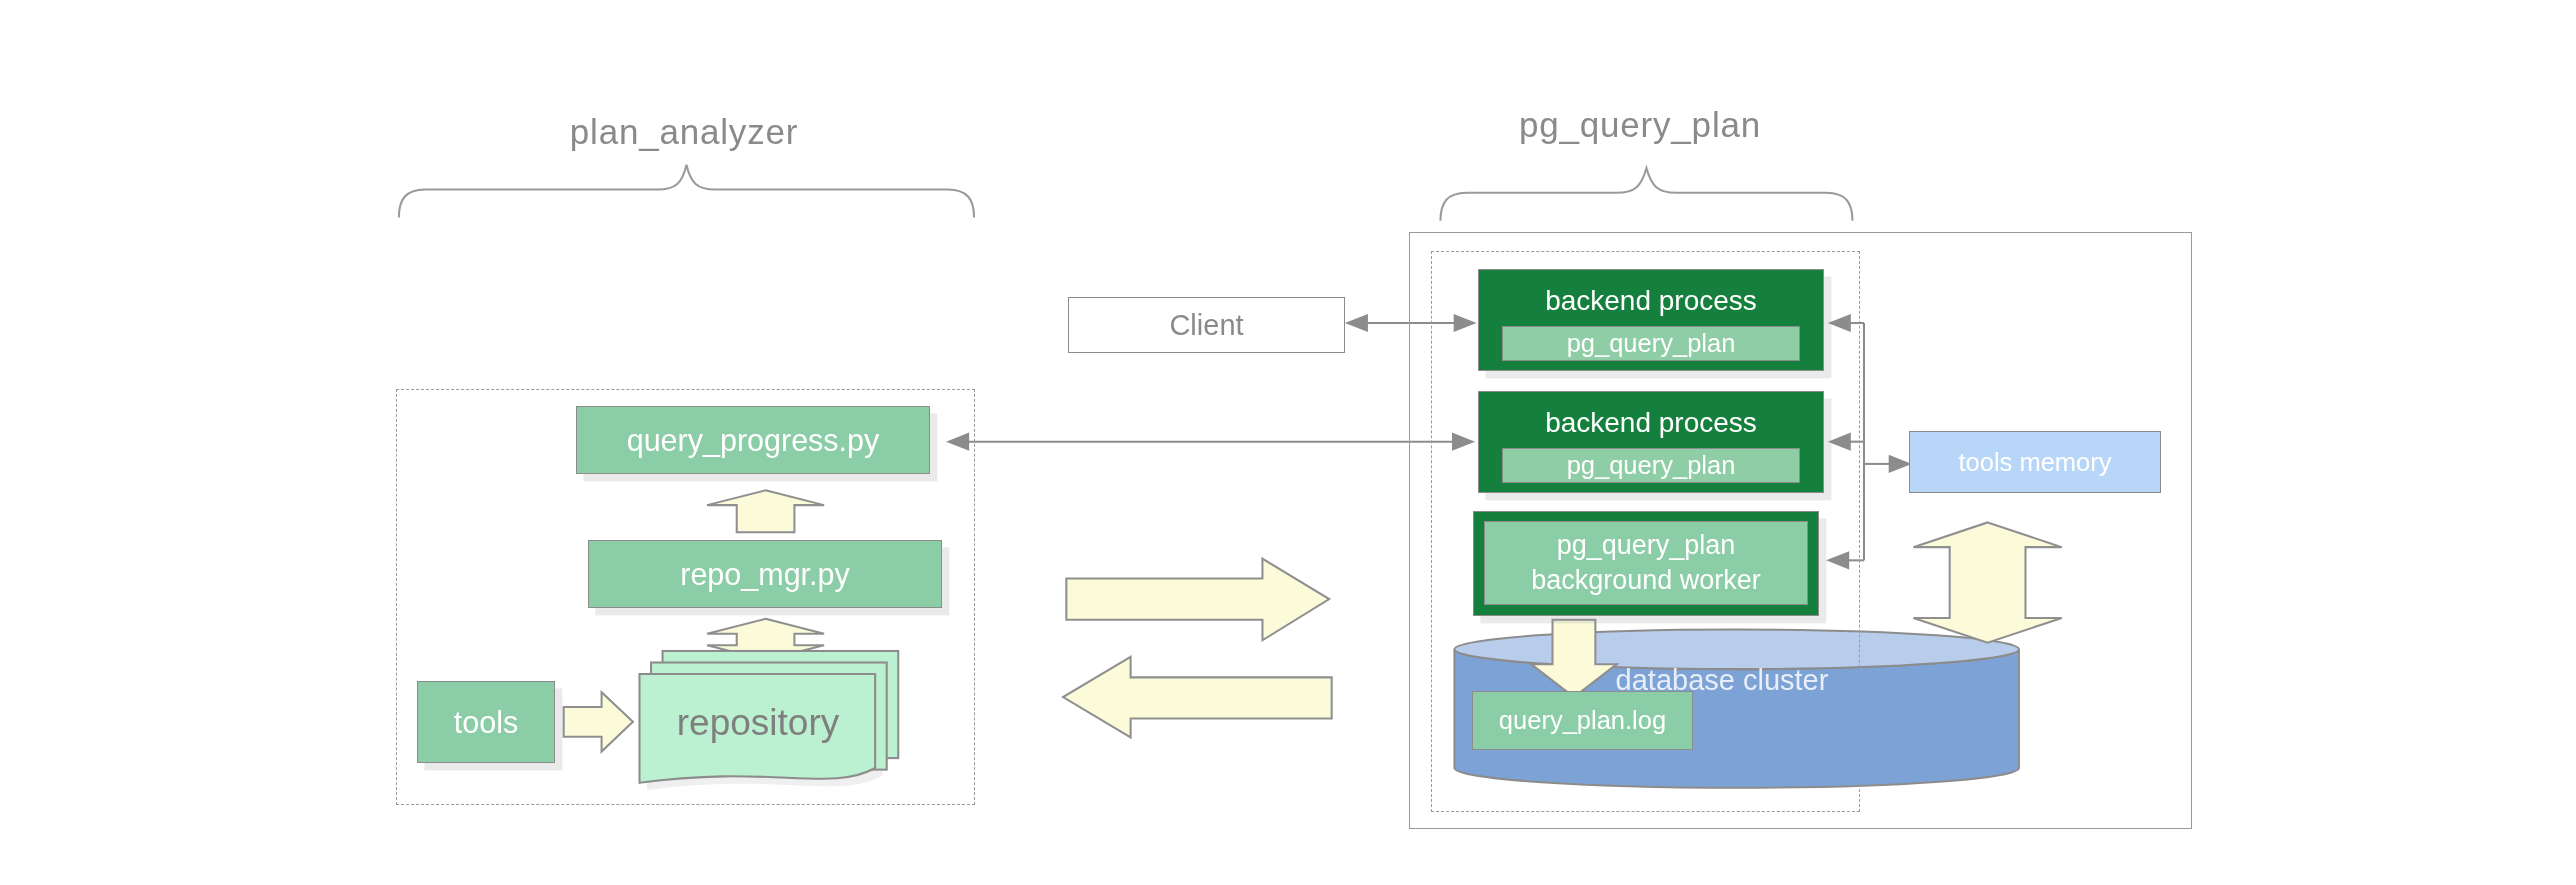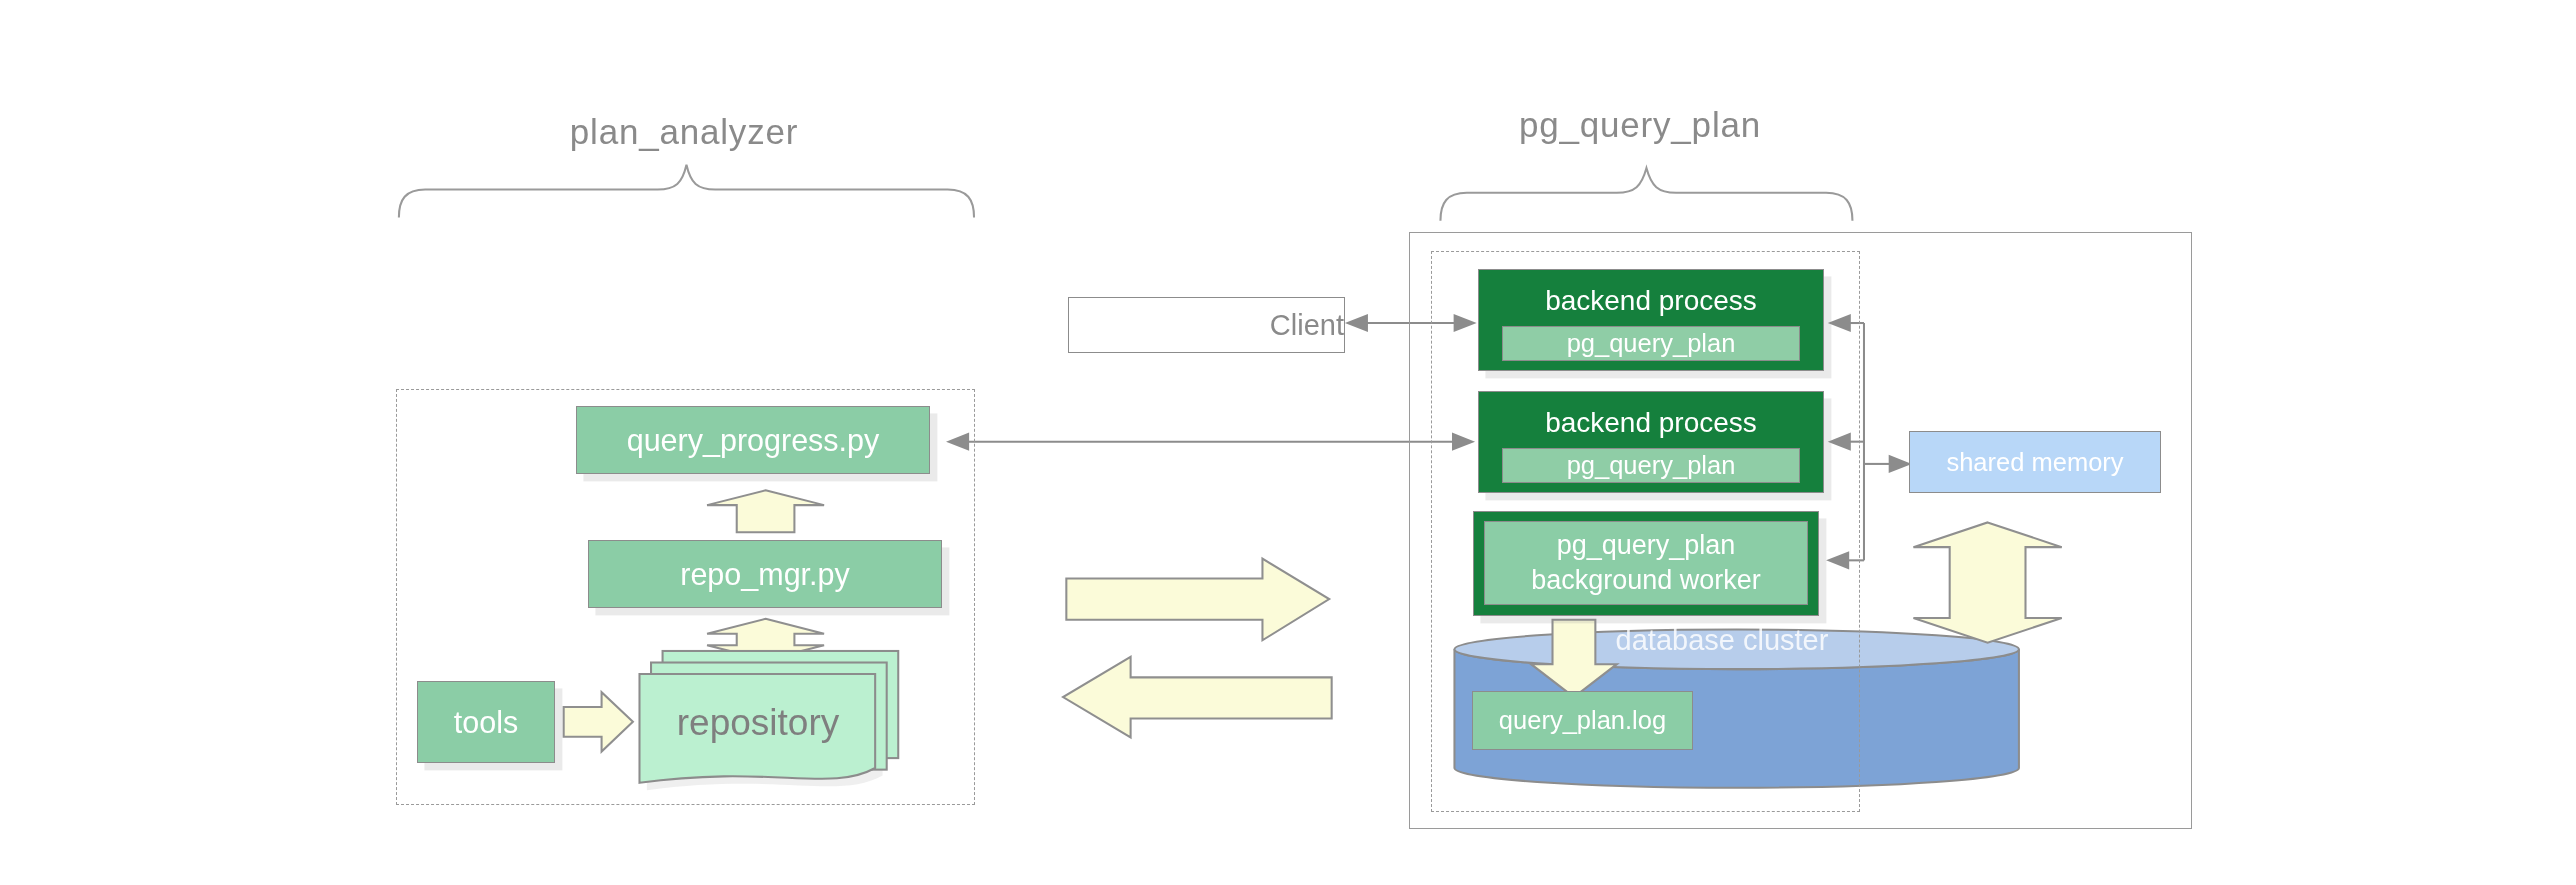--- a/index.html
+++ b/index.html
@@ -58,21 +58,21 @@
   .worker-inner{
     position:absolute;left:10px;top:9px;right:10px;bottom:10px;
     background:#8bcda6;border:1.6px solid #8c8c8c;
     display:flex;flex-direction:column;align-items:center;justify-content:center;
     font-size:27px;line-height:35px;color:#fff;
   }
 
   .client-box{
     position:absolute;z-index:4;
     background:#ffffff;border:1.6px solid #8c8c8c;
-    display:flex;align-items:center;justify-content:flex-end;
+    display:flex;align-items:center;justify-content:center;
     font-size:29px;color:#8a8a8a;
   }
 
   .db-label{
     position:absolute;z-index:4;
     font-size:29px;color:rgba(255,255,255,0.82);
     text-align:center;
   }
   .repo-label{
     position:absolute;z-index:4;
@@ -183,23 +183,23 @@
   </div>
 
   <div class="node blue" style="left:1473px;top:511px;width:346px;height:105px;">
     <div class="worker-inner">
       <span>pg_query_plan</span>
       <span>background worker</span>
     </div>
   </div>
 
   <div class="node lightblue" style="left:1909px;top:431px;width:252px;height:62px;font-size:25.5px;box-shadow:none;">
-    <span class="node-label">shared memory</span>
-  </div>
-
-  <div class="db-label" style="left:1590px;top:624px;width:264px;">database cluster</div>
+    <span class="node-label">tools memory</span>
+  </div>
+
+  <div class="db-label" style="left:1590px;top:664px;width:264px;">database cluster</div>
 
   <div class="node green" style="left:1472px;top:691px;width:221px;height:59px;font-size:25.5px;box-shadow:none;">
     <span class="node-label">query_plan.log</span>
   </div>
 
 </div>
 
 
 </body></html>

